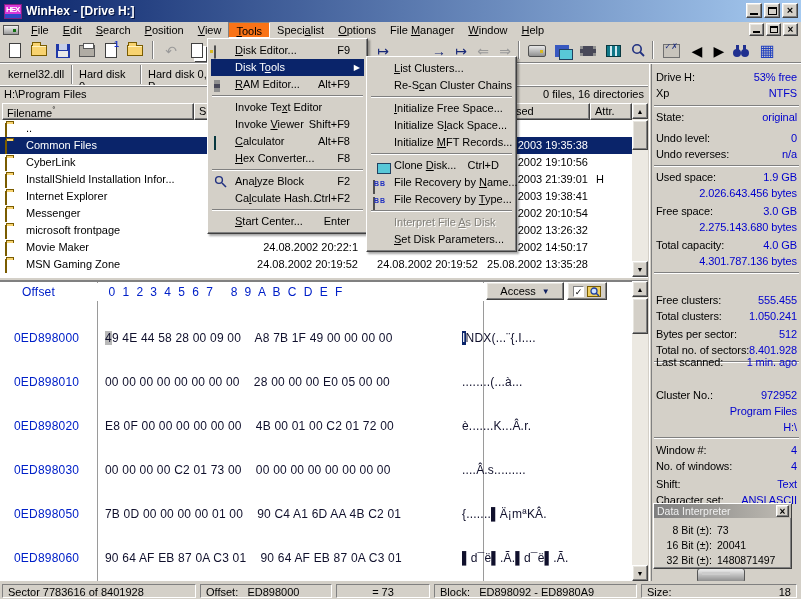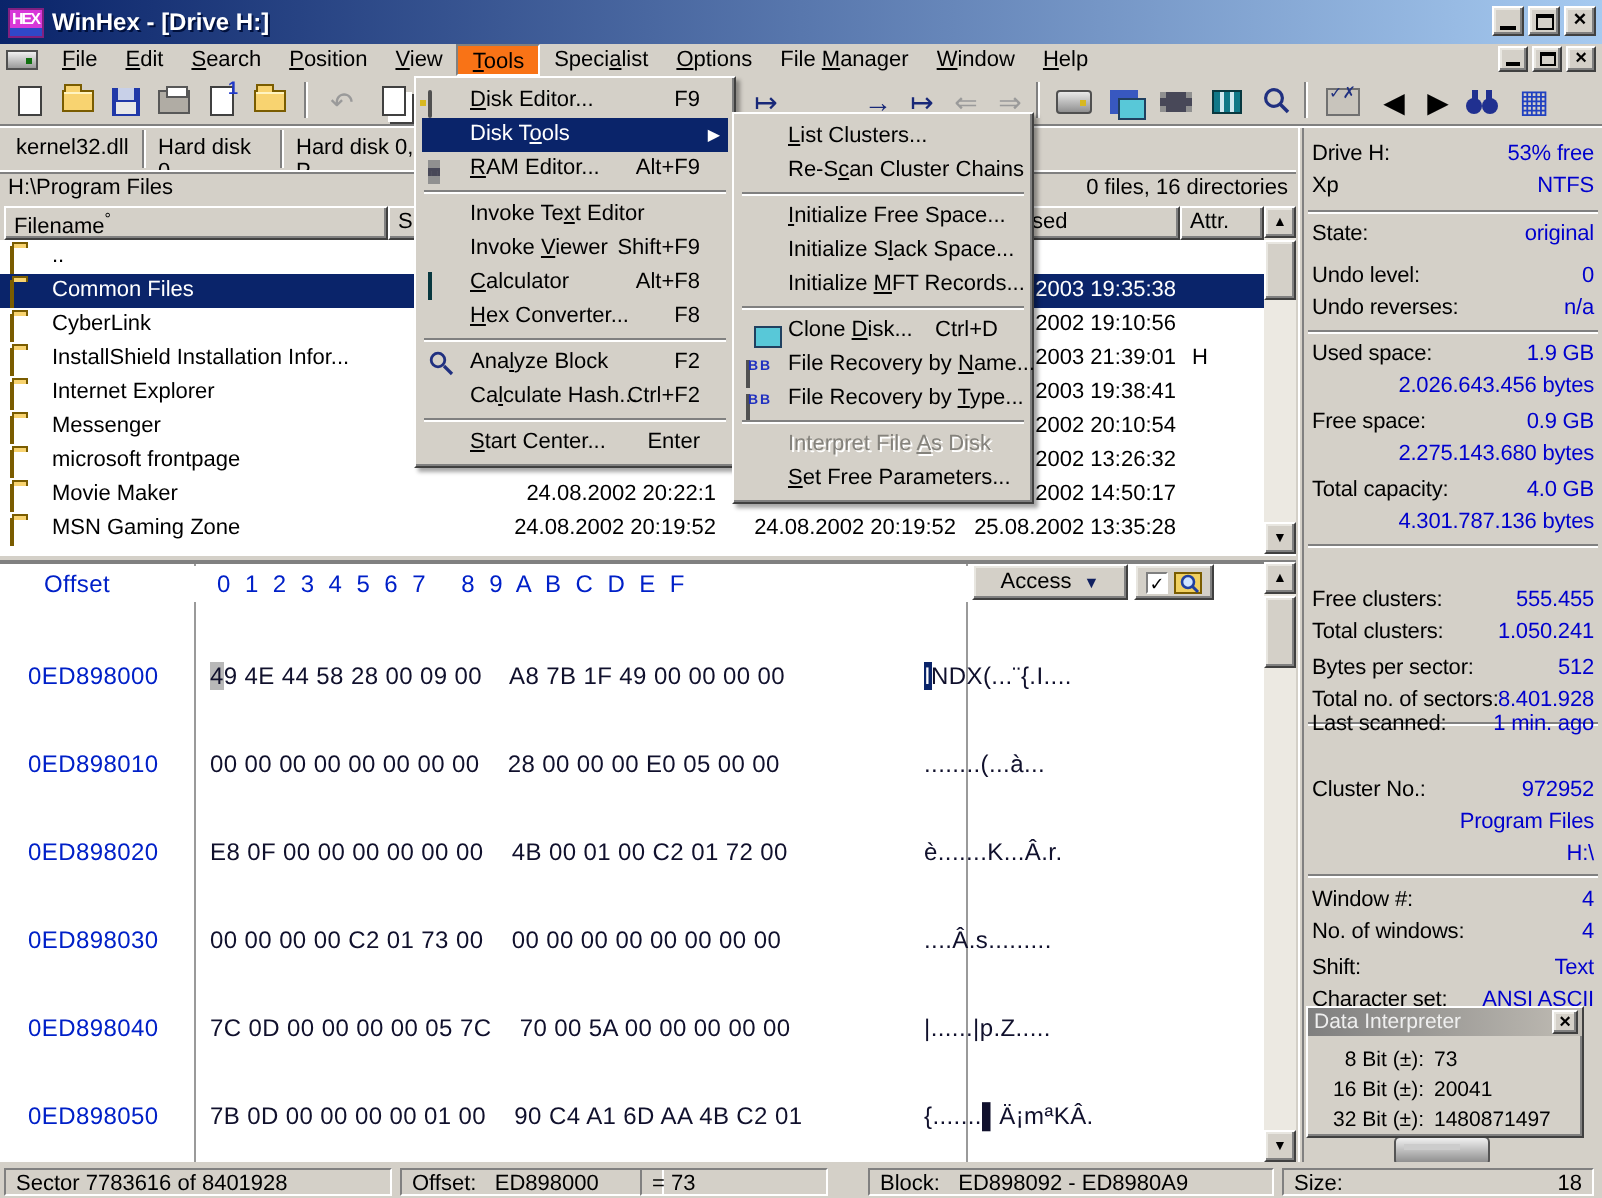--- a/index.html
+++ b/index.html
@@ -353,21 +353,20 @@
           <line x1="8" y1="6" x2="11" y2="9" stroke="#2040a0" stroke-width="1.5"></line>
         </svg>
       </span>
   </span>
 
   <div class="hexrows hexfont">
     <div class="hrow"><span class="hoff">0ED898000</span><span class="hbytes"><span class="curgray">4</span><span>9 4E 44 58 28 00 09 00    A8 7B 1F 49 00 00 00 00</span></span><span class="htext"><span class="curnavy">I</span><span>NDX(...¨{.I....</span></span></div>
     <div class="hrow"><span class="hoff">0ED898010</span><span class="hbytes">00 00 00 00 00 00 00 00    28 00 00 00 E0 05 00 00</span><span class="htext">........(...à...</span></div>
     <div class="hrow"><span class="hoff">0ED898020</span><span class="hbytes">E8 0F 00 00 00 00 00 00    4B 00 01 00 C2 01 72 00</span><span class="htext">è.......K...Â.r.</span></div>
     <div class="hrow"><span class="hoff">0ED898030</span><span class="hbytes">00 00 00 00 C2 01 73 00    00 00 00 00 00 00 00 00</span><span class="htext">....Â.s.........</span></div>
-    <div class="hrow"><span class="hoff">0ED898040</span><span class="hbytes">7C 0D 00 00 00 00 05 7C    70 00 5A 00 00 00 00 00</span><span class="htext">|......|p.Z.....</span></div>
     <div class="hrow"><span class="hoff">0ED898050</span><span class="hbytes">7B 0D 00 00 00 00 01 00    90 C4 A1 6D AA 4B C2 01</span><span class="htext">{.......▌Ä¡mªKÂ.</span></div>
     <div class="hrow"><span class="hoff">0ED898060</span><span class="hbytes">90 64 AF EB 87 0A C3 01    90 64 AF EB 87 0A C3 01</span><span class="htext">▌d¯ë▌.Ã.▌d¯ë▌.Ã.</span></div>
     
     
     
     
     
     
     
     
@@ -388,21 +387,21 @@
   <div class="ip-line" style="top:23px"><span>Xp</span><span class="v">NTFS</span></div>
   <div class="ip-sep" style="top:41px"></div>
   <div class="ip-line" style="top:47px"><span>State:</span><span class="v">original</span></div>
   <div class="ip-line" style="top:68px"><span>Undo level:</span><span class="v">0</span></div>
   <div class="ip-line" style="top:84px"><span>Undo reverses:</span><span class="v">n/a</span></div>
   <div class="ip-sep" style="top:101px"></div>
   <div class="ip-line" style="top:107px"><span>Used space:</span><span class="v">1.9 GB</span></div>
   <div class="ip-line" style="top:123px">
       <span class="v">2.026.643.456 bytes</span>
     </div>
-  <div class="ip-line" style="top:141px"><span>Free space:</span><span class="v">0.9 GB</span></div>
+  <div class="ip-line" style="top:141px"><span>Free space:</span><span class="v">3.0 GB</span></div>
   <div class="ip-line" style="top:157px">
       <span class="v">2.275.143.680 bytes</span>
     </div>
   <div class="ip-line" style="top:175px"><span>Total capacity:</span><span class="v">4.0 GB</span></div>
   <div class="ip-line" style="top:191px">
       <span class="v">4.301.787.136 bytes</span>
     </div>
   <div class="ip-sep" style="top:208px"></div>
   <div class="ip-line" style="top:230px"><span>Free clusters:</span><span class="v">555.455</span></div>
   <div class="ip-line" style="top:246px"><span>Total clusters:</span><span class="v">1.050.241</span></div>
@@ -442,21 +441,21 @@
     </div>
   <div class="irow">
       <span class="il">32 Bit (±):</span>
       <span class="iv">1480871497</span>
     </div>
 </div>
 
 <div class="statusbar">
   <span class="scell" style="left:2px;width:194px">Sector 7783616 of 8401928</span>
   <span class="scell" style="left:200px;width:132px"><span>Offset:</span>&nbsp;&nbsp;&nbsp;<span>ED898000</span></span>
-  <span class="scell" style="left:320px;width:94px;text-align:left">= 73</span>
+  <span class="scell" style="left:336px;width:94px;text-align:center">= 73</span>
   <span class="scell" style="left:434px;width:203px"><span>Block:</span>&nbsp;&nbsp;&nbsp;<span>ED898092 - ED8980A9</span></span>
   <span class="scell" style="left:641px;width:156px"><span>Size:</span><span style="position:absolute;right:5px">18</span></span>
 </div>
 
 <div class="popup" style="left:207px;top:38px;width:161px">
   <div class="mi"><span class="gic"><span class="i-drive" style="width:15px;height:11px"></span></span><span></span><span class="u">D</span><span>isk Editor...</span><span class="sc">F9</span></div>
   <div class="mi hl"><span>Disk T</span><span class="u">o</span><span>ols</span><span class="arr">▶</span></div>
   <div class="mi"><span class="gic"><span class="i-chip" style="width:13px;height:9px"></span></span><span></span><span class="u">R</span><span>AM Editor...</span><span class="sc">Alt+F9</span></div>
   <div class="msep"></div>
   <div class="mi"><span>Invoke Te</span><span class="u">x</span><span>t Editor</span></div>
@@ -481,14 +480,14 @@
   <div class="msep"></div>
   <div class="mi"><span class="u">I</span><span>nitialize Free Space...</span></div>
   <div class="mi"><span>Initialize S</span><span class="u">l</span><span>ack Space...</span></div>
   <div class="mi"><span>Initialize </span><span class="u">M</span><span>FT Records...</span></div>
   <div class="msep"></div>
   <div class="mi"><span class="gic"><span class="i-clone" style="width:11px;height:9px"></span></span><span>Clone </span><span class="u">D</span><span>isk...</span><span class="sc">Ctrl+D</span></div>
   <div class="mi"><span class="gic" style="top:5px"><span class="i-rec" style="width:12px;height:8px"></span></span><span>File Recovery by </span><span class="u">N</span><span>ame...</span></div>
   <div class="mi"><span class="gic" style="top:5px"><span class="i-rec" style="width:12px;height:8px"></span></span><span>File Recovery by </span><span class="u">T</span><span>ype...</span></div>
   <div class="msep"></div>
   <div class="mi dis"><span>Interpret File </span><span class="u">A</span><span>s Disk</span></div>
-  <div class="mi"><span class="u">S</span><span>et Free Parameters...</span></div>
+  <div class="mi"><span class="u">S</span><span>et Disk Parameters...</span></div>
 </div>
 
 </body></html>

